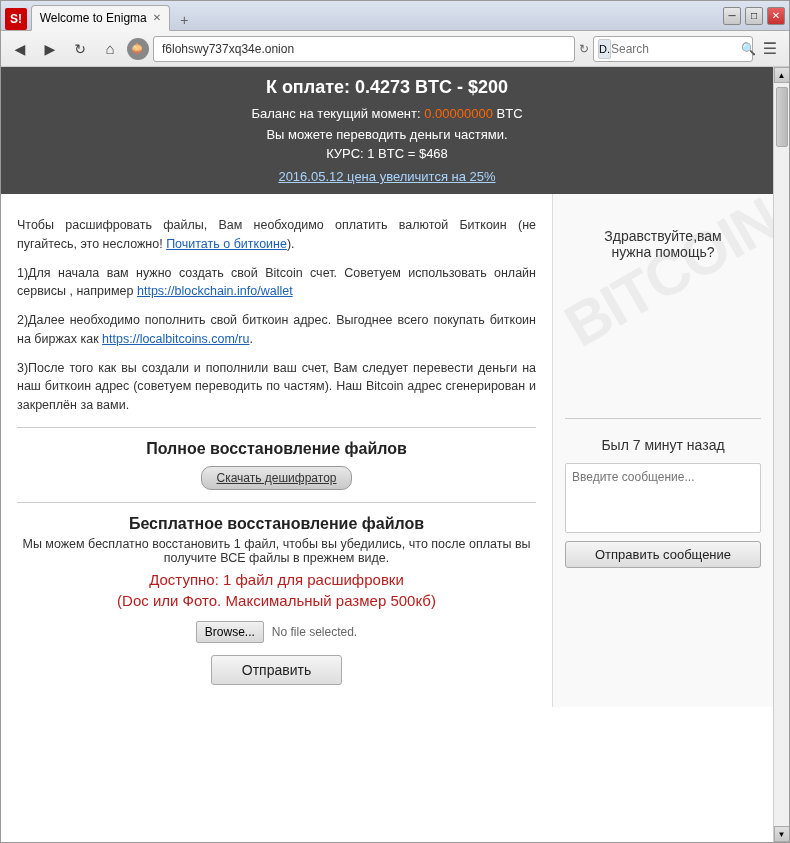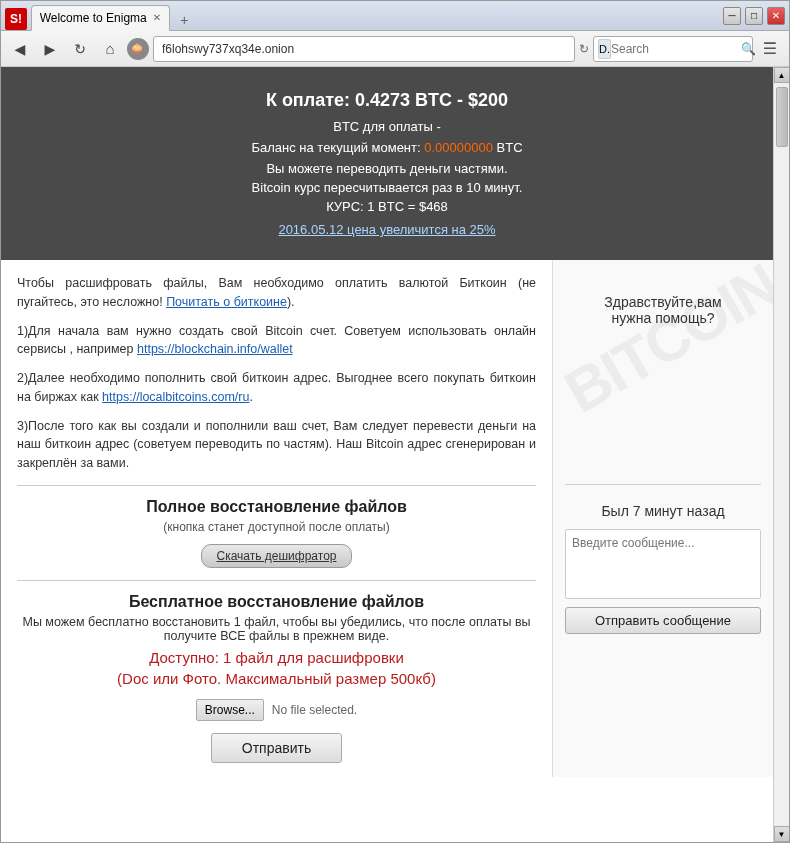--- a/index.html
+++ b/index.html
@@ -229,21 +229,21 @@
     .page-inner {
       display: flex;
       flex-direction: column;
     }
 
     
     .header-box {
       background: #4a4a4a;
       color: white;
       text-align: center;
-      padding: 23px 20px;
+      padding: 10px 20px;
     }
 
     .header-title {
       font-size: 18px;
       font-weight: bold;
       margin-bottom: 8px;
     }
 
     .header-btc-label {
       font-size: 13px;
@@ -278,21 +278,21 @@
 
     
     .main-layout {
       display: flex;
       flex-direction: row;
       background: white;
     }
 
     .left-column {
       flex: 1;
-      padding: 14px 16px;
+      padding: 22px 16px;
       border-right: 1px solid #ddd;
     }
 
     .right-column {
       width: 220px;
       padding: 14px 12px;
       display: flex;
       flex-direction: column;
       align-items: center;
       background: #f9f9f9;
@@ -576,28 +576,26 @@
       <span>☰</span>
     </button>
   </div>
 
   <div class="browser-content">
     <div class="page-content">
       <div class="page-inner">
 
         <div class="header-box">
           <div class="header-title">К оплате: 0.4273 BTC - $200</div>
-          <div class="header-btc-label">BTC для оплаты -</div>
           <div class="header-balance">
             <span>Баланс на текущий момент:</span>
             <span class="balance-value">0.00000000</span>
             <span>BTC</span>
           </div>
           <div class="header-info">Вы можете переводить деньги частями.</div>
-          <div class="header-info">Bitcoin курс пересчитывается раз в 10 минут.</div>
           <div class="header-course">КУРС: 1 BTC = $468</div>
           <a class="header-date-link">2016.05.12 цена увеличится на 25%</a>
         </div>
 
         <div class="main-layout">
 
           <div class="left-column">
             <div class="instructions">
               <span>Чтобы расшифровать файлы, Вам необходимо оплатить валютой Биткоин (не пугайтесь, это несложно!</span>
               <a class="link">Почитать о биткоине</a>).
@@ -613,21 +611,20 @@
               <a class="link">https://localbitcoins.com/ru</a>.
             </div>
 
             <div class="step">3)После того как вы создали и пополнили ваш счет, Вам следует перевести деньги на наш биткоин адрес (советуем переводить по частям). Наш Bitcoin адрес сгенерирован и закреплён за вами.</div>
 
 
             <hr class="section-divider">
 
             <div class="section-full">
               <div class="section-title">Полное восстановление файлов</div>
-              <div class="section-subtitle">(кнопка станет доступной после оплаты)</div>
               <div class="section-center">
                 <button class="download-btn">Скачать дешифратор</button>
               </div>
             </div>
 
             <hr class="section-divider">
 
             <div class="section-full">
               <div class="section-title">Бесплатное восстановление файлов</div>
               <div class="free-section-text">Мы можем бесплатно восстановить 1 файл, чтобы вы убедились, что после оплаты вы получите ВСЕ файлы в прежнем виде.</div>

